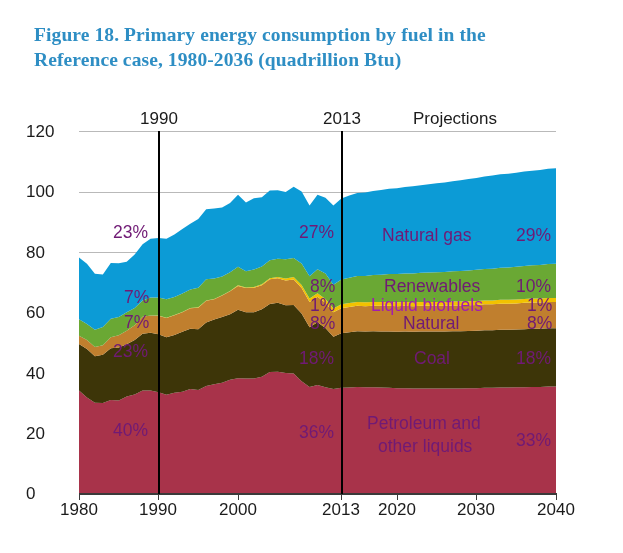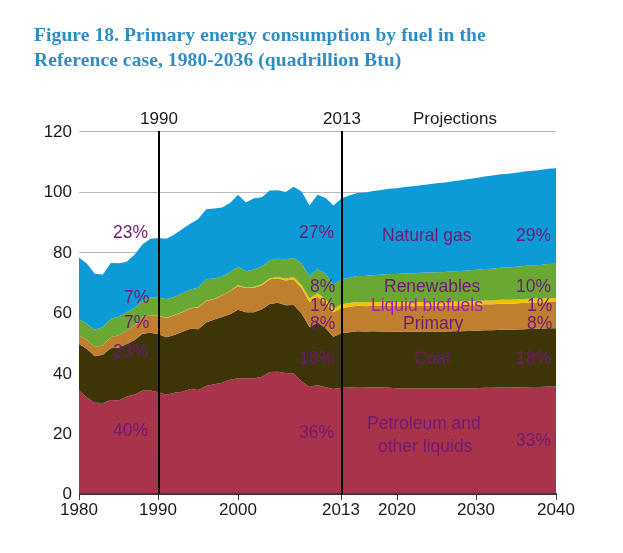--- a/index.html
+++ b/index.html
@@ -23,21 +23,21 @@
 
   
   .chart-area{position:absolute;left:0;top:0;width:623px;height:553px;}
 
   
   .gridline{position:absolute;left:0;width:477px;height:1px;background:#b9b9b9;}
   .axis-line-x{position:absolute;left:79px;top:493px;width:478px;height:1.5px;background:#3a3a3a;}
 
   
   .ytick{
-    position:absolute;width:46px;text-align:right;
+    position:absolute;width:46px;text-align:left;
     font-size:17px;color:#1b1b1b;font-family:"Liberation Sans",sans-serif;
   }
   
   .xtick{
     position:absolute;top:500px;width:60px;text-align:center;
     font-size:17px;color:#1b1b1b;
   }
   .xtick-mark{position:absolute;top:494px;width:1px;height:6px;background:#3a3a3a;}
 
   
@@ -132,19 +132,19 @@
     <div class="olay w" style="left:516px;top:225px;">29%</div>
     <div class="olay w" style="left:516px;top:276px;">10%</div>
     <div class="olay w" style="left:527px;top:295px;">1%</div>
     <div class="olay w" style="left:527px;top:313px;">8%</div>
     <div class="olay w" style="left:516px;top:348px;">18%</div>
     <div class="olay w" style="left:516px;top:430px;">33%</div>
 
     <div class="olay w series-name" style="left:384px;top:276px;">Renewables</div>
     <div class="olay w series-name" style="left:382px;top:225px;">Natural gas</div>
     <div class="olay k series-name" style="left:371px;top:295px;">Liquid biofuels</div>
-    <div class="olay w series-name" style="left:403px;top:313px;">Primary</div>
+    <div class="olay w series-name" style="left:403px;top:313px;">Natural</div>
     <div class="olay w series-name" style="left:414px;top:348px;">Coal</div>
     <div class="olay w series-name" style="left:367px;top:413px;">Petroleum and</div>
     <div class="olay w series-name" style="left:378px;top:436px;">other liquids</div>
 
   </div>
 </div>
 
 </body></html>

